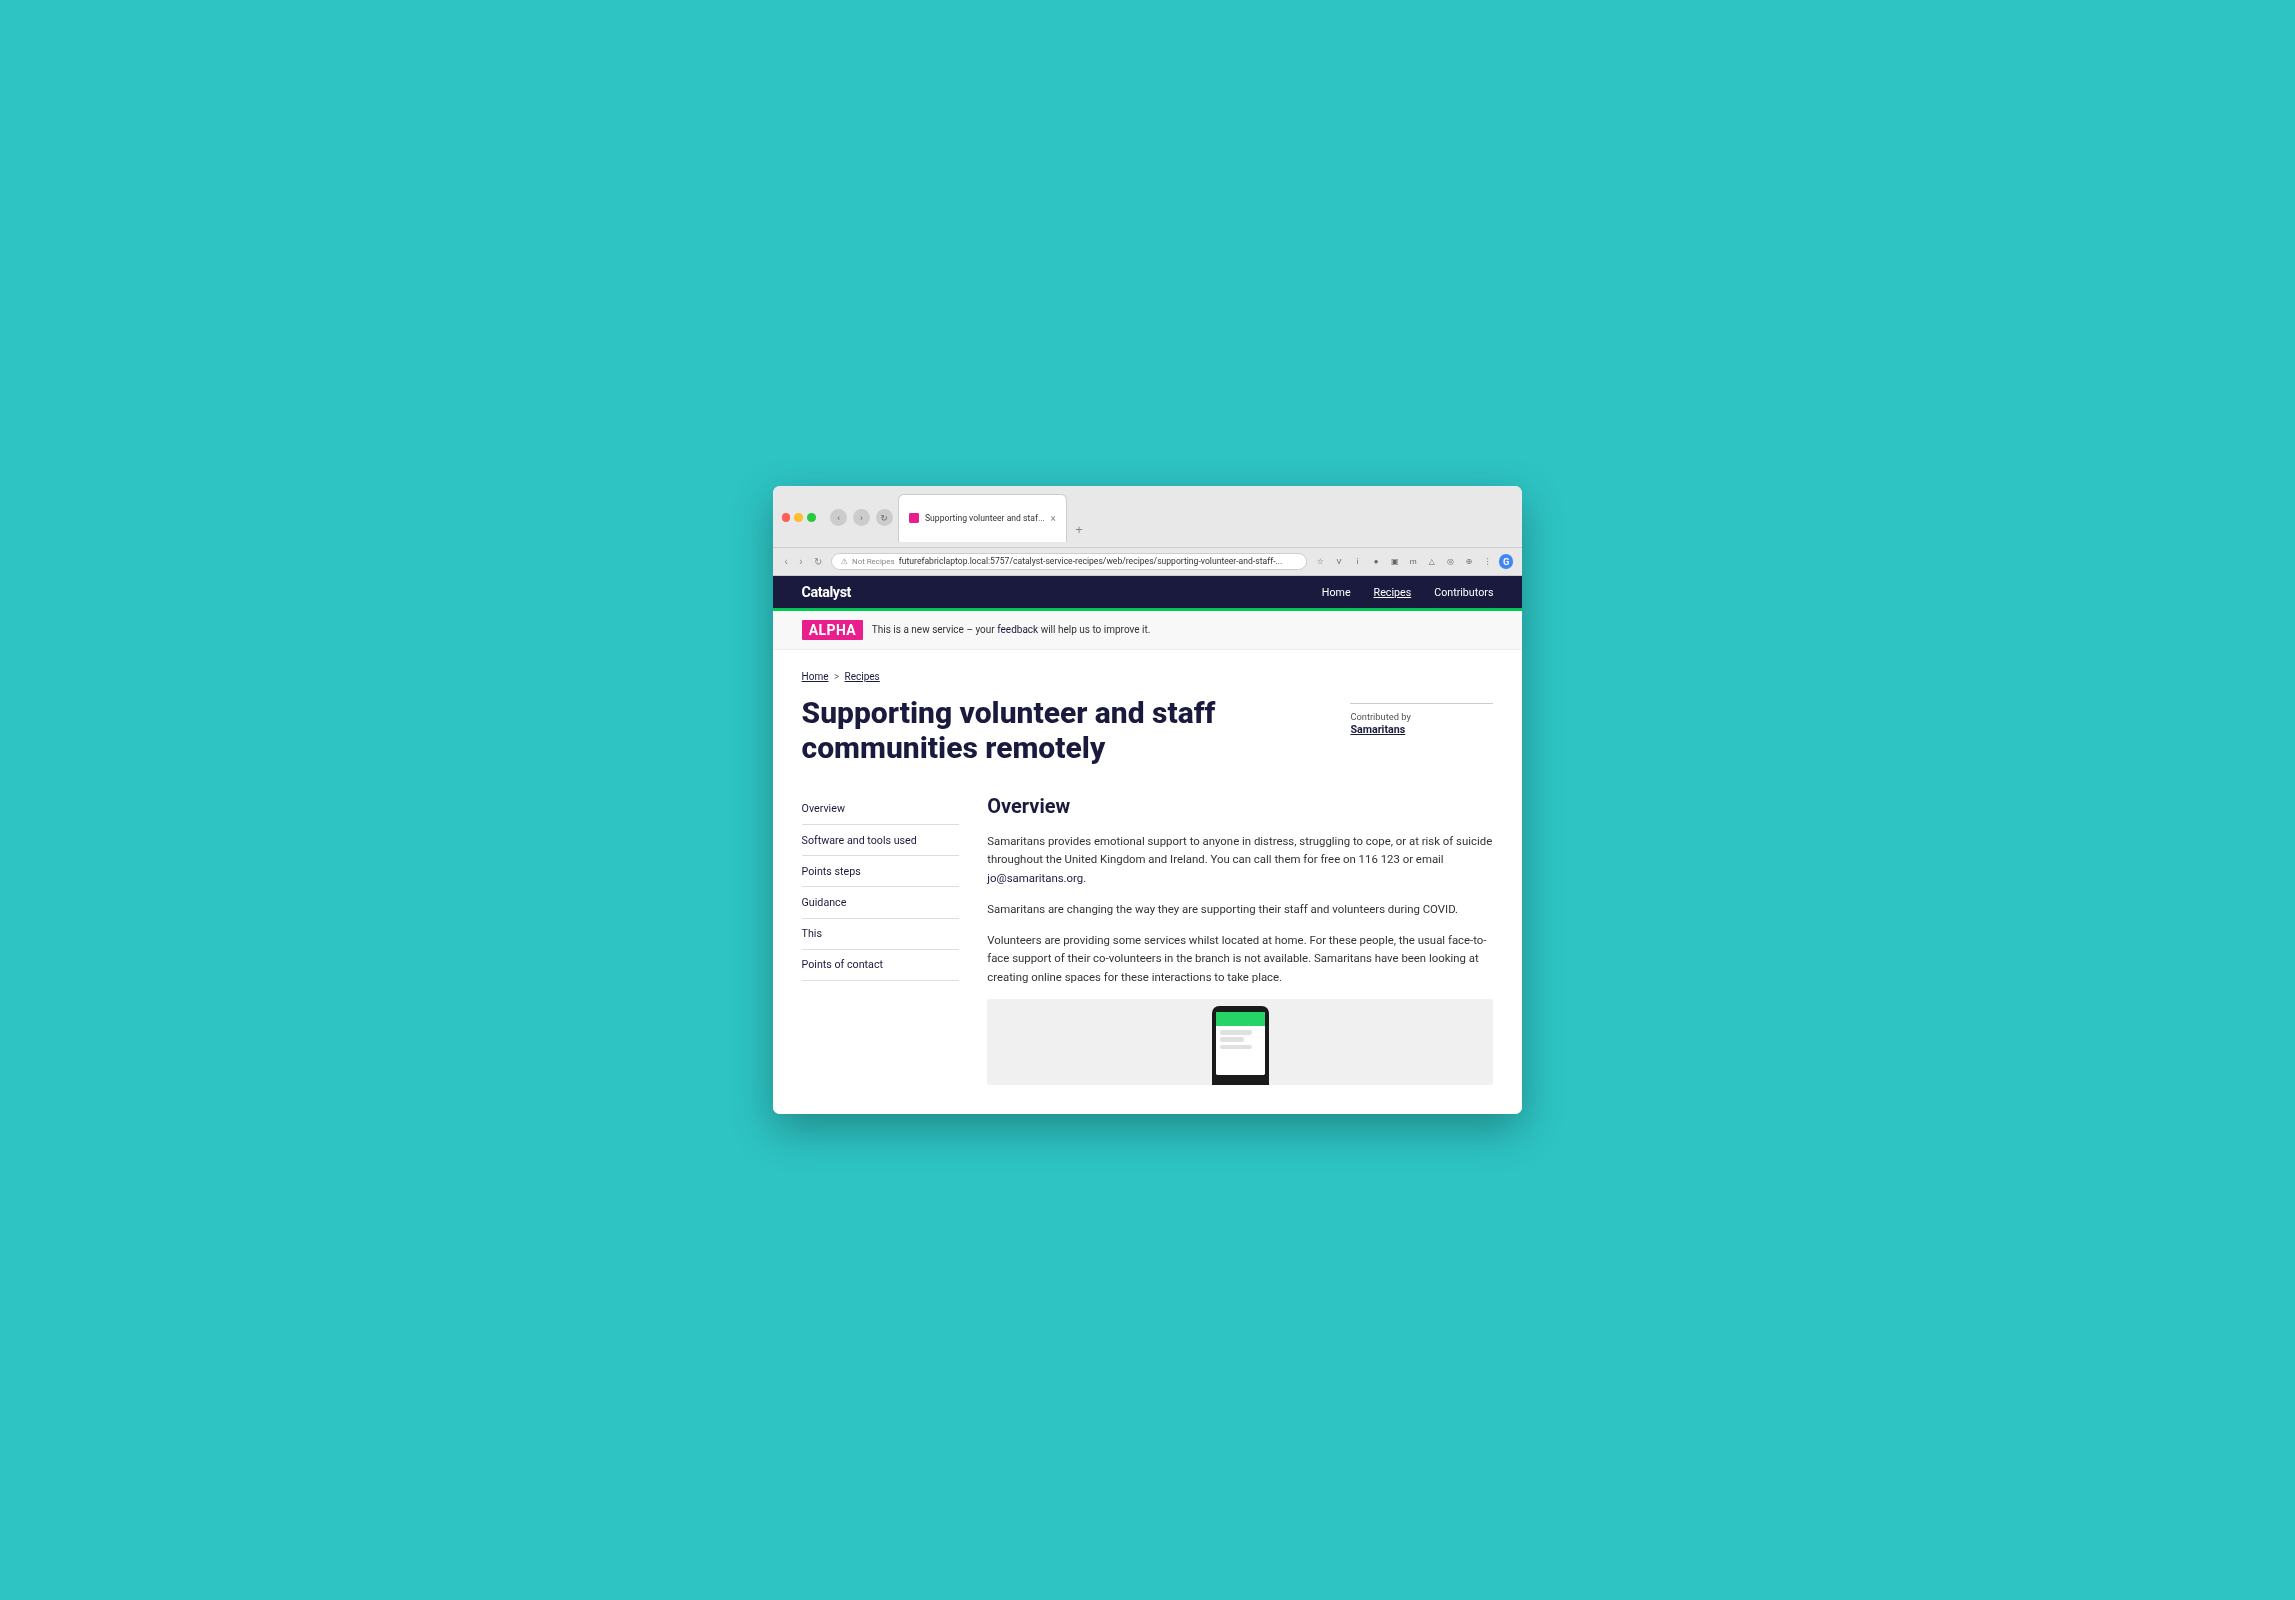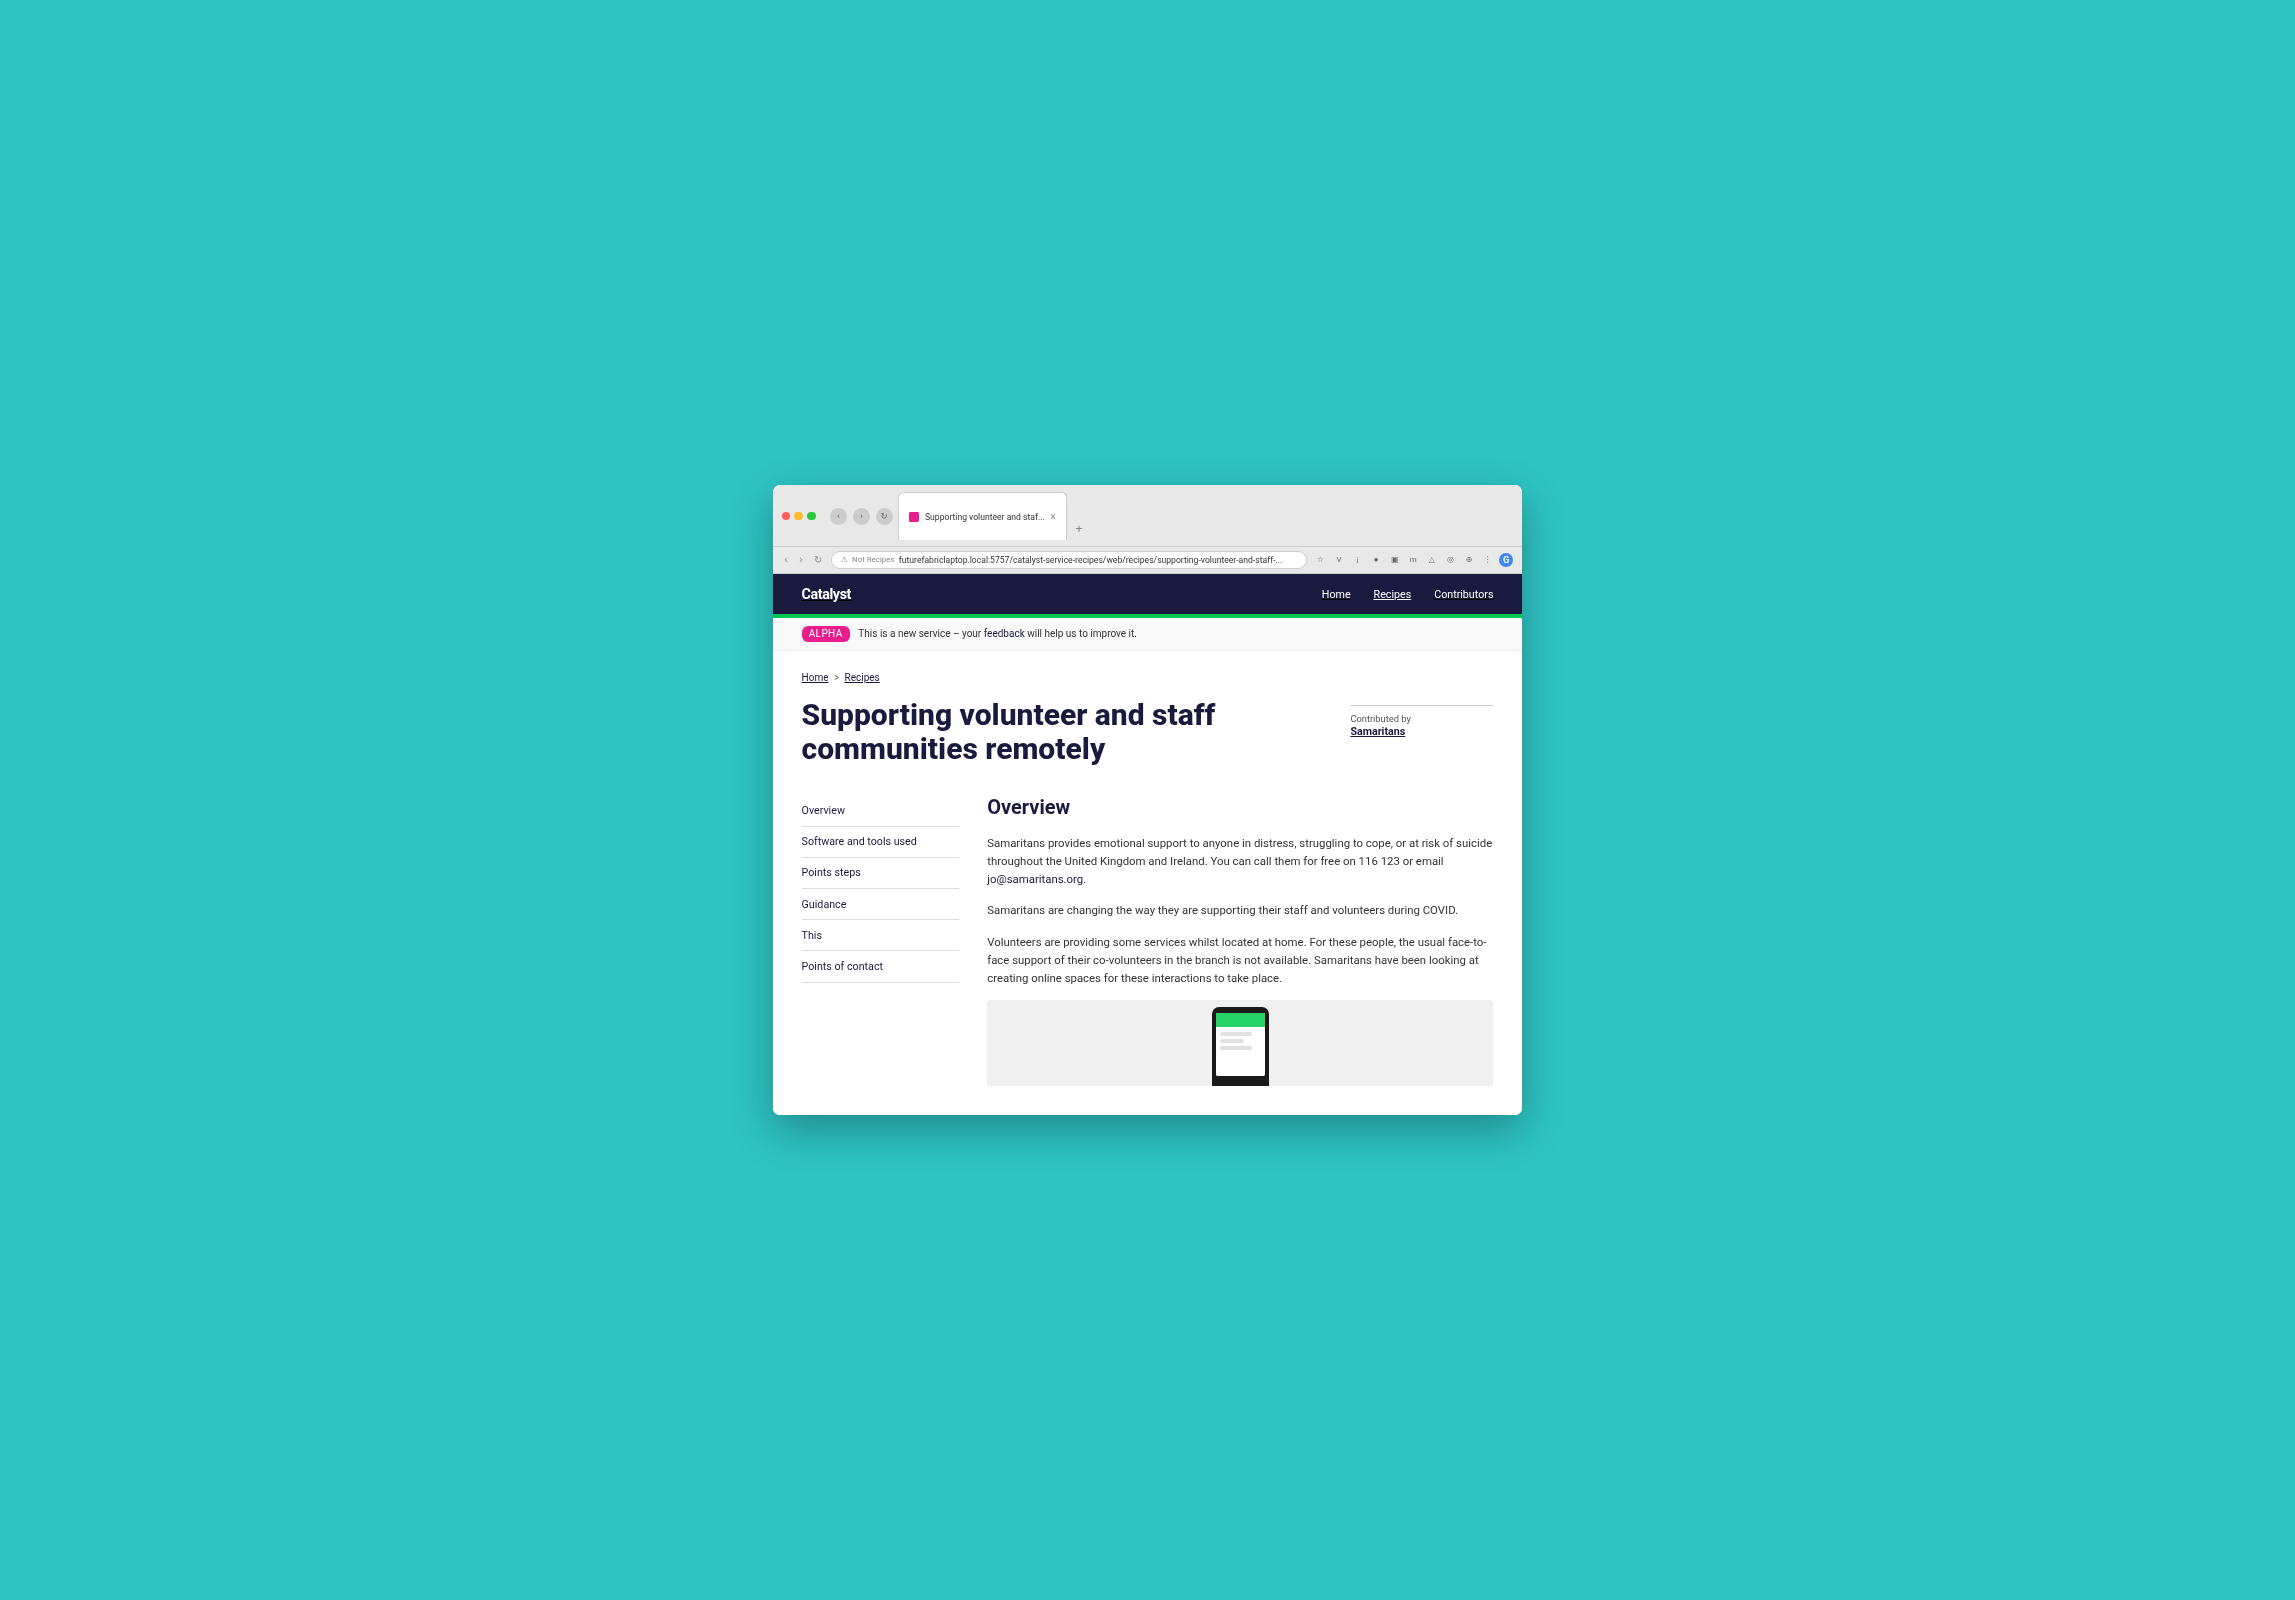--- a/index.html
+++ b/index.html
@@ -187,22 +187,21 @@
       background: #fff;
     }
 
     
     .site-nav {
       background: #1a1a3e;
       padding: 0 28.6px;
       display: flex;
       align-items: center;
       justify-content: space-between;
-      height: 40px;
-      text-decoration: underline;
+      height: 32px;
     }
 
     .site-logo {
       color: #fff;
       font-size: 14.3px;
       font-weight: 700;
       letter-spacing: -0.4px;
     }
 
     .site-nav-links {
@@ -235,24 +234,24 @@
       align-items: center;
       gap: 8.6px;
       font-size: 10px;
       color: #333;
       border-bottom: 0.7px solid #eee;
     }
 
     .alpha-badge {
       background: #e91e8c;
       color: #fff;
-      font-size: 10px;
-      font-weight: 400;
+      font-size: 14px;
+      font-weight: 700;
       padding: 2.1px 7.1px;
-      border-radius: 6px;
+      border-radius: 1px;
       letter-spacing: 0.4px;
     }
 
     .alpha-banner a {
       color: #1a1a3e;
     }
 
     
     .main-content {
       padding: 21.4px 28.6px 28.6px;

